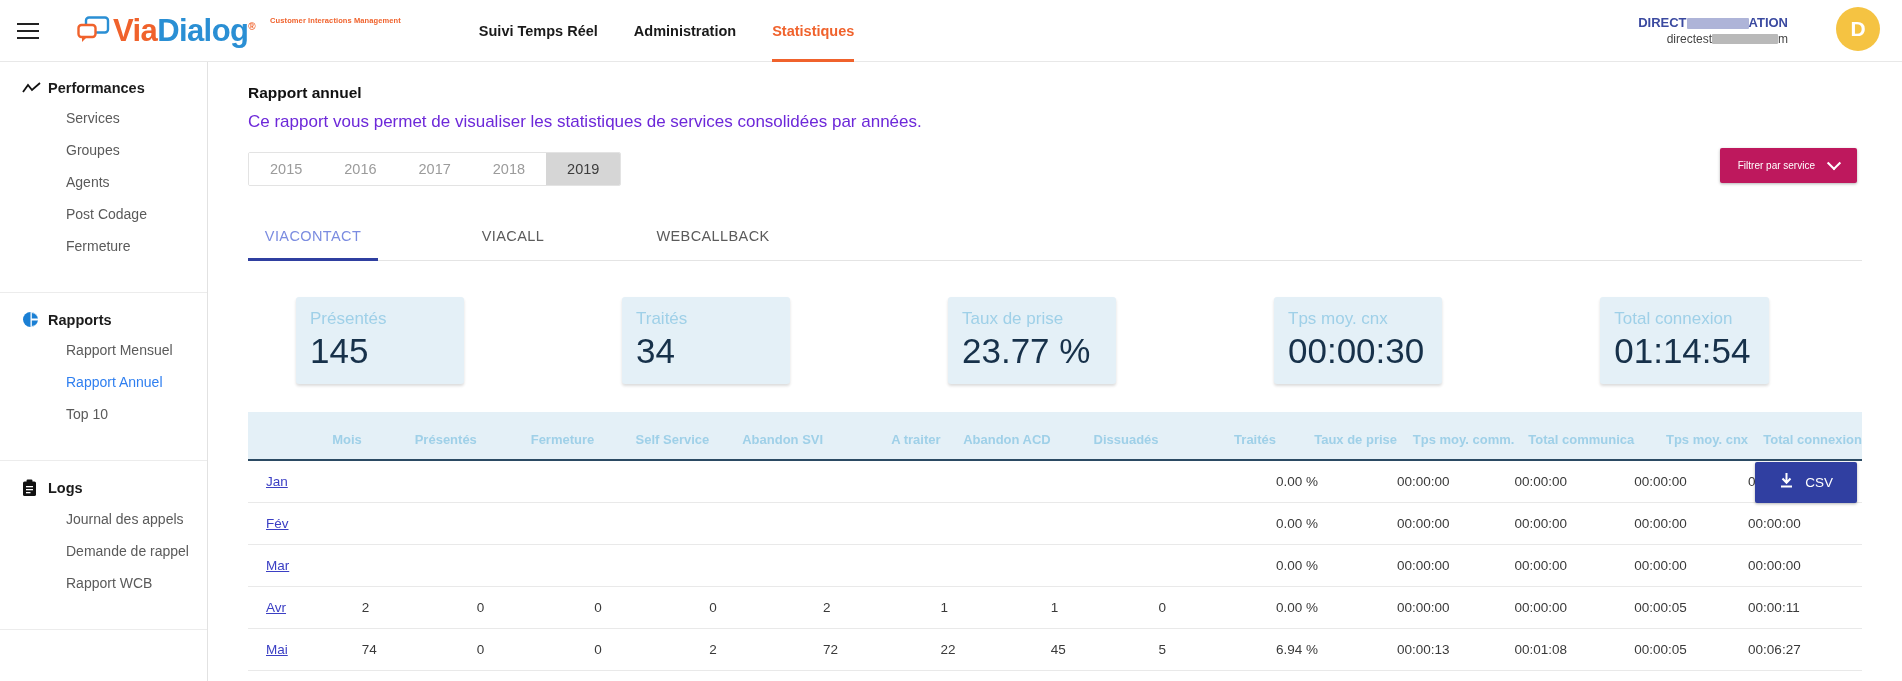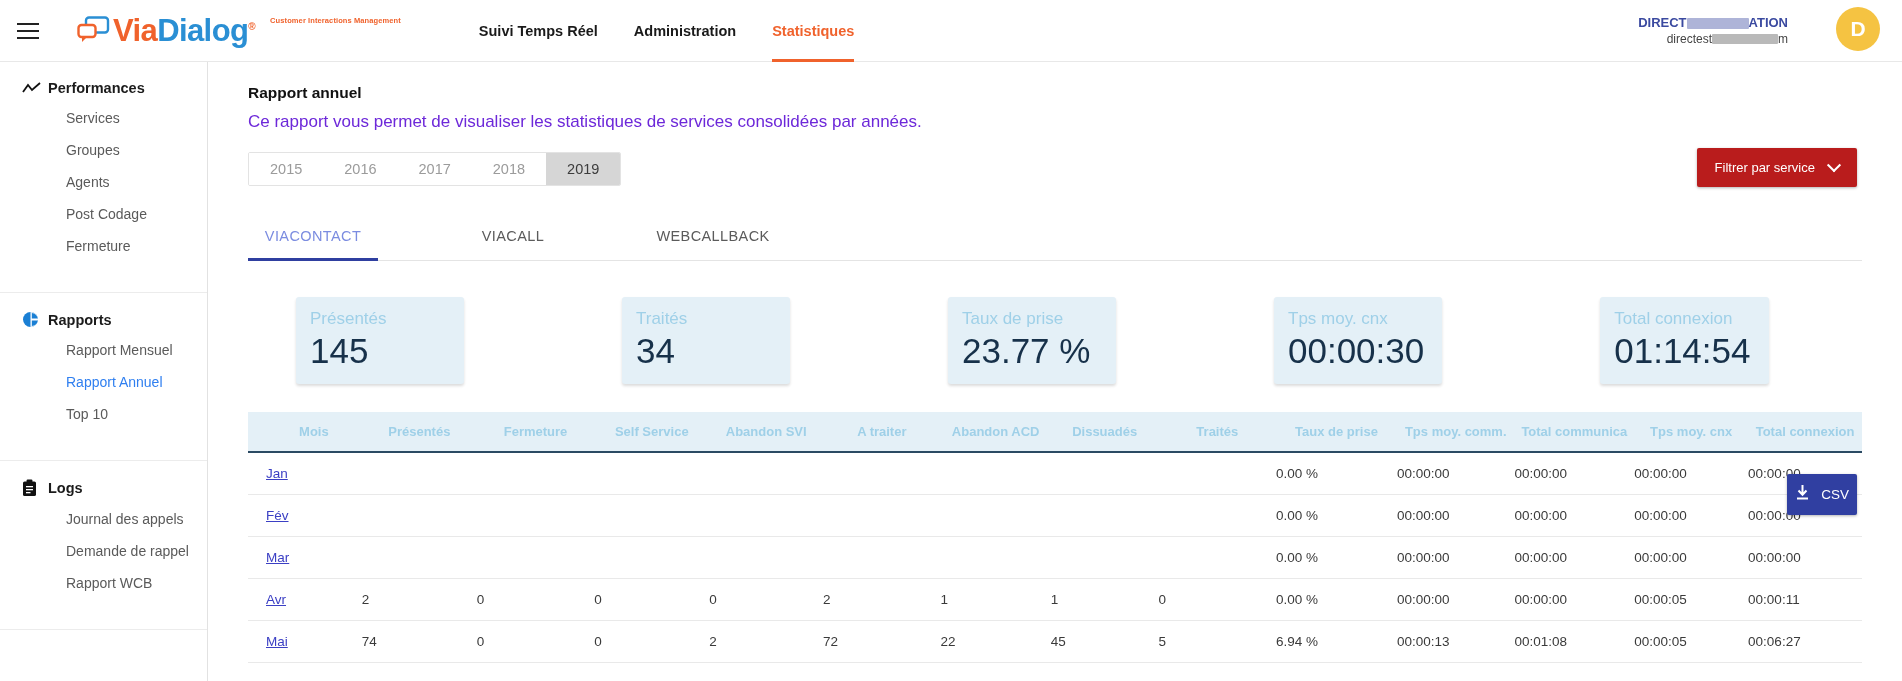--- a/index.html
+++ b/index.html
@@ -99,22 +99,22 @@
     margin-top: 20px; overflow: hidden; background: #fff;
   }
   .year-btn {
     padding: 8px 21px; font-size: 14.5px; color: #9b9b9b; cursor: pointer;
     background: #fff; border: none; font-family: "Liberation Sans", sans-serif;
   }
   .year-btn.active { background: #d6d6d6; color: #3c3c3c; }
 
   .filter-btn {
     position: absolute; right: 45px; top: 86px;
-    background: #b91c1c; color: #fff; border: none; border-radius: 2px;
-    padding: 12px 18px; font-size: 13px; cursor: pointer;
+    background: #be185d; color: #fff; border: none; border-radius: 2px;
+    padding: 12px 18px; font-size: 10px; cursor: pointer;
     display: flex; align-items: center; gap: 14px;
     box-shadow: 0 1px 3px rgba(0,0,0,.3);
     font-family: "Liberation Sans", sans-serif;
   }
   .chev { width: 10px; height: 10px; border-right: 2px solid #fff;
           border-bottom: 2px solid #fff; transform: rotate(45deg) translate(-2px,-2px); }
 
   .tabs {
     margin-top: 30px; display: flex; border-bottom: 1px solid #e4e4e4;
     position: relative;
@@ -134,35 +134,35 @@
   .kpis { display: flex; margin-top: 36px; padding-left: 48px; gap: 158px; }
   .kpi {
     background: #e4f0f7; border-radius: 3px; padding: 12px 18px 14px 14px;
     min-width: 168px; box-shadow: 0 2px 3px rgba(0,0,0,.14);
   }
   .kpi-label { font-size: 17px; color: #9fd0e8; margin-bottom: 2px; }
   .kpi-value { font-size: 35px; color: #17314a; line-height: 1.12; white-space: nowrap; }
 
   
   .csv-btn {
-    position: absolute; right: 45px; top: 412px;
+    position: absolute; right: 45px; top: 400px;
     background: #303fa1; color: #fff; border: none; border-radius: 2px;
-    padding: 11px 8px; font-size: 13.5px; cursor: pointer;
+    padding: 11px 24px; font-size: 13.5px; cursor: pointer;
     display: flex; align-items: center; gap: 11px;
     box-shadow: 0 1px 3px rgba(0,0,0,.3);
     font-family: "Liberation Sans", sans-serif;
   }
 
   
   .table-wrap { margin-top: 28px; }
   table { border-collapse: collapse; width: 1614px; table-layout: fixed; }
   thead tr { background: #e4f0f7; }
   thead th {
-    color: #9fd0e8; font-size: 13px; font-weight: bold; text-align: center;
-    padding: 12px 0 12px 0; border-bottom: 2px solid #2b4a63;
+    color: #9fd0e8; font-size: 13px; font-weight: bold; text-align: right;
+    padding: 20px 0 12px 0; border-bottom: 2px solid #2b4a63;
   }
   tbody td {
     font-size: 13.5px; color: #3a3a3a; padding: 13px 0;
     border-bottom: 1px solid #e9e9e9; text-align: left;
   }
   .mois-link { color: #3b3fc4; text-decoration: underline; cursor: pointer; font-size: 13.5px; }
   th.c0, td.c0 { width: 95px; padding-left: 18px; }
   th.c1, td.c1 { width: 96px; }
   th.c2, td.c2 { width: 98px; }
   th.c3, td.c3 { width: 96px; }

